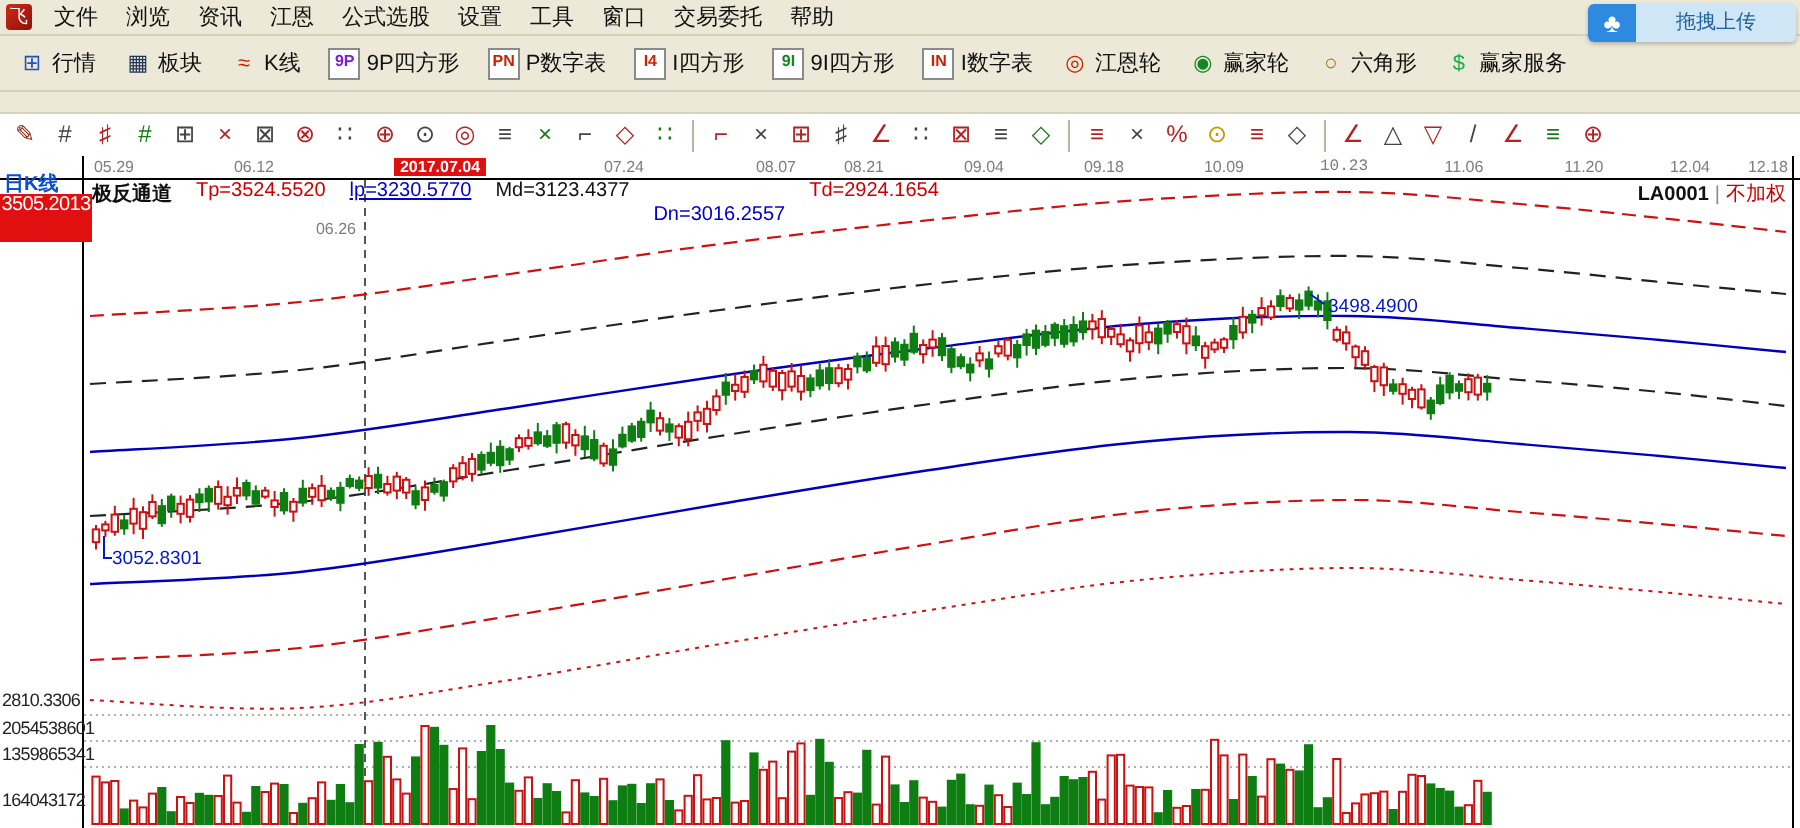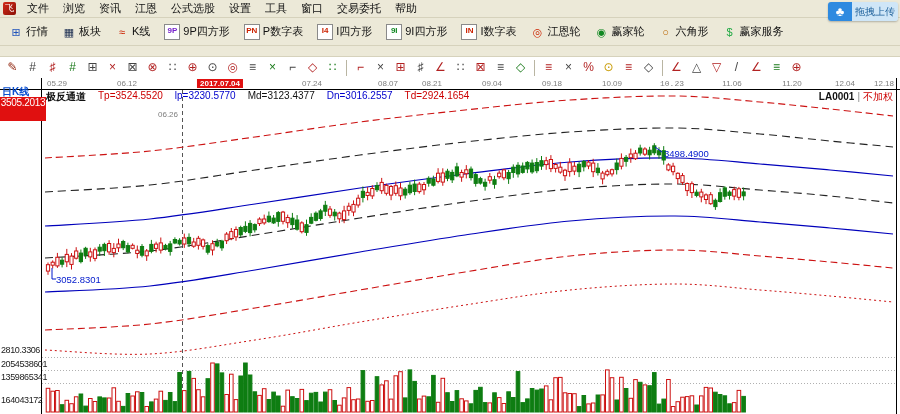--- a/index.html
+++ b/index.html
@@ -8,21 +8,21 @@
   
   .menubar{position:absolute;top:0;left:0;right:0;height:17px;background:#ece9d8;
            border-bottom:1px solid #d6d2bc;display:flex;align-items:center;padding-left:3px;z-index:5}
   .logo{width:13px;height:13px;border-radius:2px;background:linear-gradient(135deg,#d22a18,#8c1208);
         color:#fff;font-size:9px;line-height:13px;text-align:center;margin-right:4px}
   .menu-item{font-size:11px;color:#111;padding:1px 7px;white-space:nowrap}
   
   .upload{position:absolute;top:2px;right:2px;height:19px;display:flex;z-index:30;
           box-shadow:0 1px 2px rgba(0,0,0,.25);border-radius:3px;overflow:hidden}
   .upload-ic{width:24px;background:#2e8ae0;color:#fff;font-size:13px;line-height:19px;text-align:center}
-  .upload-lb{background:#cfe6f7;color:#20639c;font-size:10px;line-height:19px;padding:0 3px;white-space:nowrap}
+  .upload-lb{background:#cfe6f7;color:#20639c;font-size:10px;line-height:19px;padding:0 20px;white-space:nowrap}
   
   .toolbar{position:absolute;top:18px;left:0;right:0;height:27px;background:#ece9d8;
            border-bottom:1px solid #d6d2bc;display:flex;align-items:center;gap:4px;padding-left:4px;z-index:4}
   .tbtn{display:flex;align-items:center;gap:3px;padding:2px 4px;border:1px solid transparent;border-radius:2px}
   .tbtn .lb{font-size:11px;color:#111;white-space:nowrap}
   .ticon{min-width:14px;height:14px;font-size:11px;line-height:14px;text-align:center}
   .ticon.boxed{font-size:8px;font-weight:bold;border:1px solid #8a8a8a;background:#fff;line-height:12px;width:14px}
   
   .drawbar{position:absolute;top:46px;left:0;right:0;height:32px;background:#ece9d8;z-index:4}
   .tools{position:absolute;left:0;right:0;bottom:0;height:21px;background:#fff;border-top:1px solid #d6d2bc;
@@ -655,23 +655,23 @@
         <span class="dlab" style="left: 845px;">12.04</span>
         <span class="dlab" style="left: 884px;">12.18</span>
       </div>
 
     <div class="period">日K线</div>
     <div class="badge">3505.2013</div>
 
     <div class="ind" id="indicator-header">
       <span class="nm">极反通道</span>
     <span style="color: rgb(204, 0, 0);">Tp=3524.5520</span>
-        <span style="color: rgb(0, 0, 204);">lp=3230.5770</span>
+        <span style="color: rgb(0, 0, 204); text-decoration: underline;">lp=3230.5770</span>
         <span style="color: rgb(17, 17, 17);">Md=3123.4377</span>
-        <span style="color: rgb(0, 0, 204);">Dn=3016.2557</span>
+        <span style="color: rgb(0, 0, 204); margin-top: 12px;">Dn=3016.2557</span>
         <span style="color: rgb(204, 0, 0);">Td=2924.1654</span>
       </div>
 
     <div class="ind-right">
       <span class="code">LA0001</span><span class="sep">|</span><span class="mode">不加权</span>
     </div>
 
     <div id="axis-labels">
         <span class="axlab" style="top: 267px;">2810.3306</span>
         <span class="axlab" style="top: 281px;">2054538601</span>

